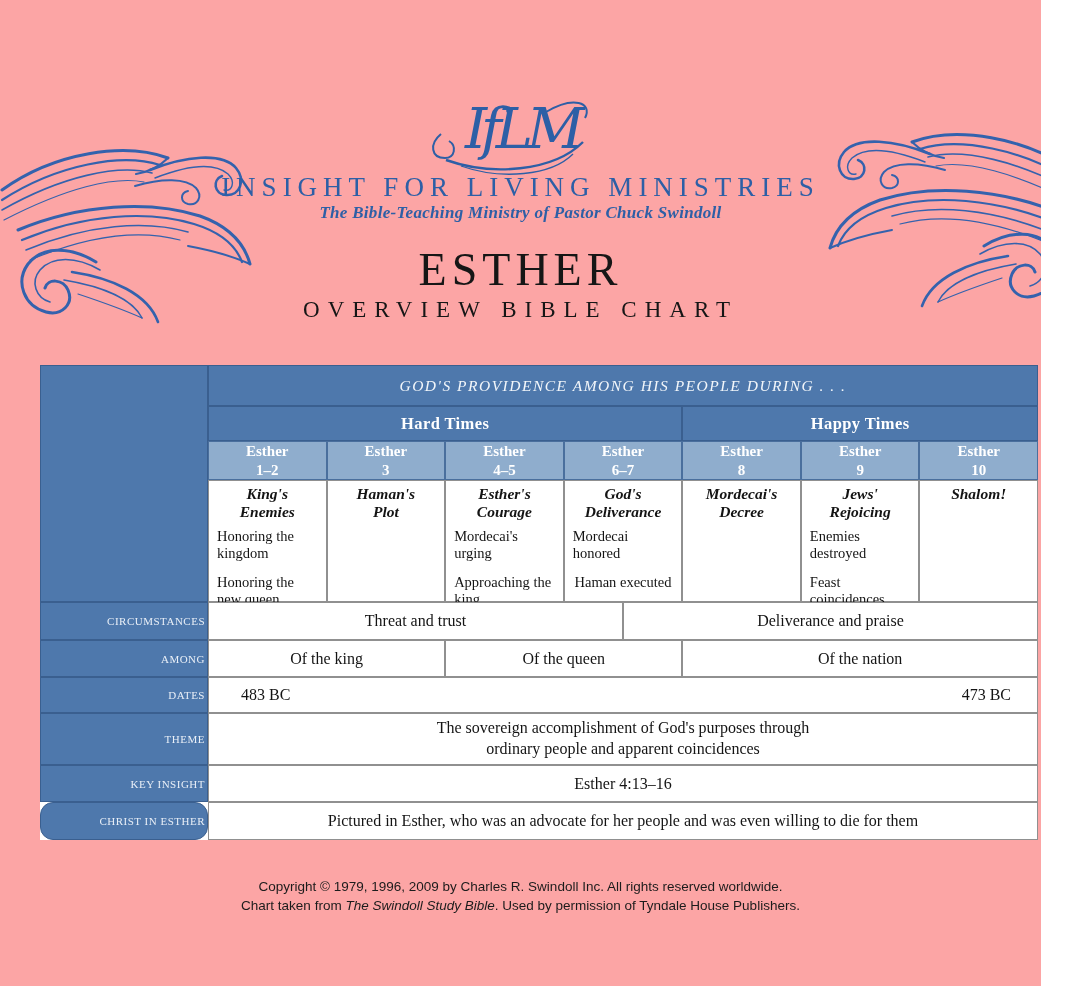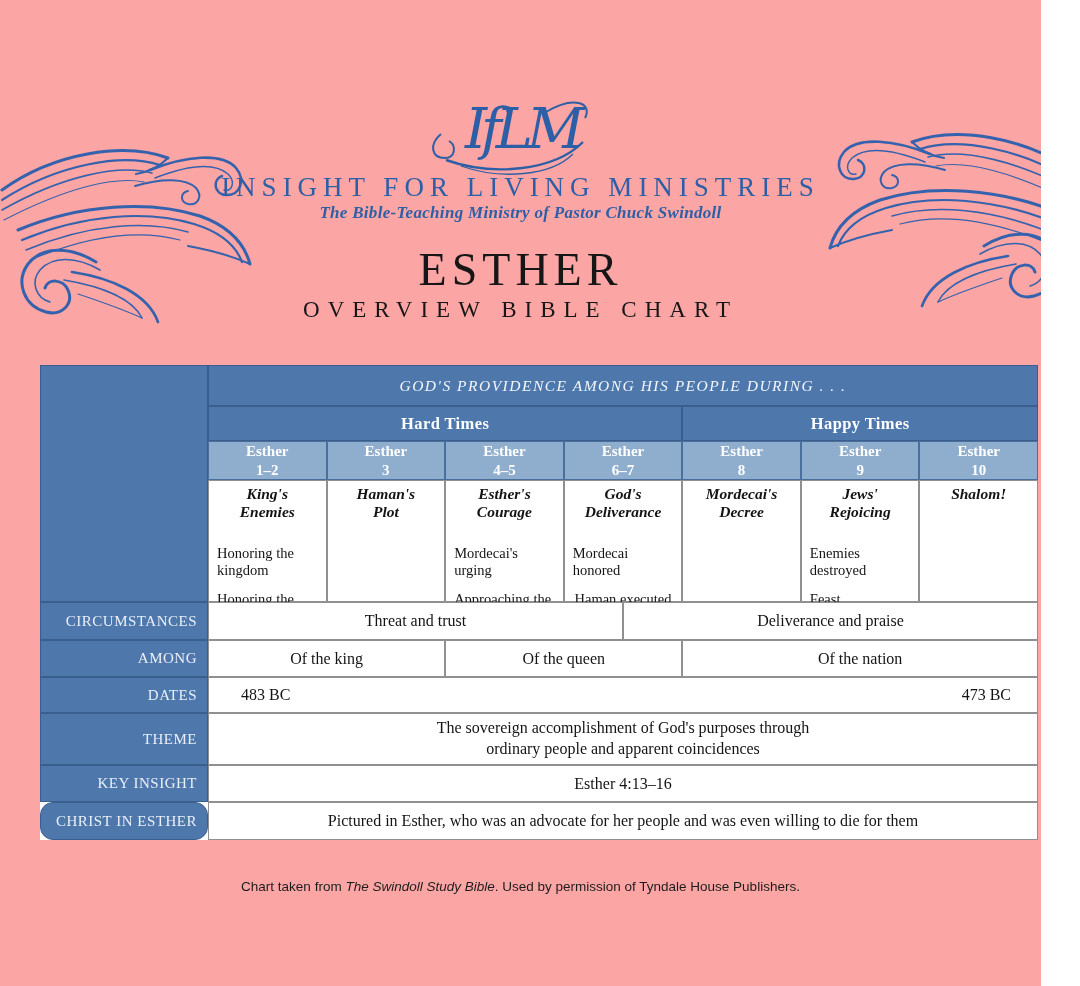--- a/index.html
+++ b/index.html
@@ -65,26 +65,26 @@
   }
   .c1  { grid-column:2  / span 2; }
   .c2  { grid-column:4  / span 2; }
   .c3  { grid-column:6  / span 2; }
   .c4  { grid-column:8  / span 2; }
   .c5  { grid-column:10 / span 2; }
   .c6  { grid-column:12 / span 2; }
   .c7  { grid-column:14 / span 2; }
   .cell-title { font-weight:bold; font-style:italic; font-size:15.5px; line-height:1.16; }
   .item { font-size:14.5px; line-height:1.18; }
-  .item-1 { margin-top:24px; }
+  .item-1 { margin-top:7px; }
   .item-2 { margin-top:12px; }
 
   .row-label {
-    grid-column:1; justify-content:flex-end; padding-right:10px;
-    color:#e9eff7; font-size:15px; letter-spacing:0.5px; text-align:right;
+    grid-column:1; justify-content:flex-end; padding-right:2px;
+    color:#e9eff7; font-size:11px; letter-spacing:0.5px; text-align:right;
   }
   .r5 { grid-row:5; } .r6 { grid-row:6; } .r7 { grid-row:7; }
   .r8 { grid-row:8; } .r9 { grid-row:9; } .r10 { grid-row:10;border-radius:13px; }
   .val { font-size:16px; color:#141414; }
 
   .circ-left  { grid-column:2 / span 7; grid-row:5; }
   .circ-right { grid-column:9 / span 7; grid-row:5; }
   .feast-king   { grid-column:2  / span 4; grid-row:6; }
   .feast-queen  { grid-column:6  / span 4; grid-row:6; }
   .feast-nation { grid-column:10 / span 6; grid-row:6; }
@@ -267,18 +267,19 @@
 
     <div class="cell blue row-label r9" data-bind="table.rows.key_verses.label">KEY INSIGHT</div>
     <div class="cell white val verses-cell" data-bind="table.rows.key_verses.text">Esther 4:13–16</div>
 
     <div class="cell blue row-label r10" data-bind="table.rows.christ.label">CHRIST IN ESTHER</div>
     <div class="cell white val christ-cell" data-bind="table.rows.christ.text">Pictured in Esther, who was an advocate for her people and was even willing to die for them</div>
 
   </div>
 
   <div class="footer">
+    <div data-bind="footer.line1">Copyright © 1979, 1996, 2009 by Charles R. Swindoll Inc. All rights reserved worldwide.</div>
     <div>
       <span data-bind="footer.line2_pre">Chart taken from </span><span class="italic" data-bind="footer.line2_italic">The Swindoll Study Bible</span><span data-bind="footer.line2_post">. Used by permission of Tyndale House Publishers.</span>
     </div>
   </div>
 
 </div>
 
 </body></html>

